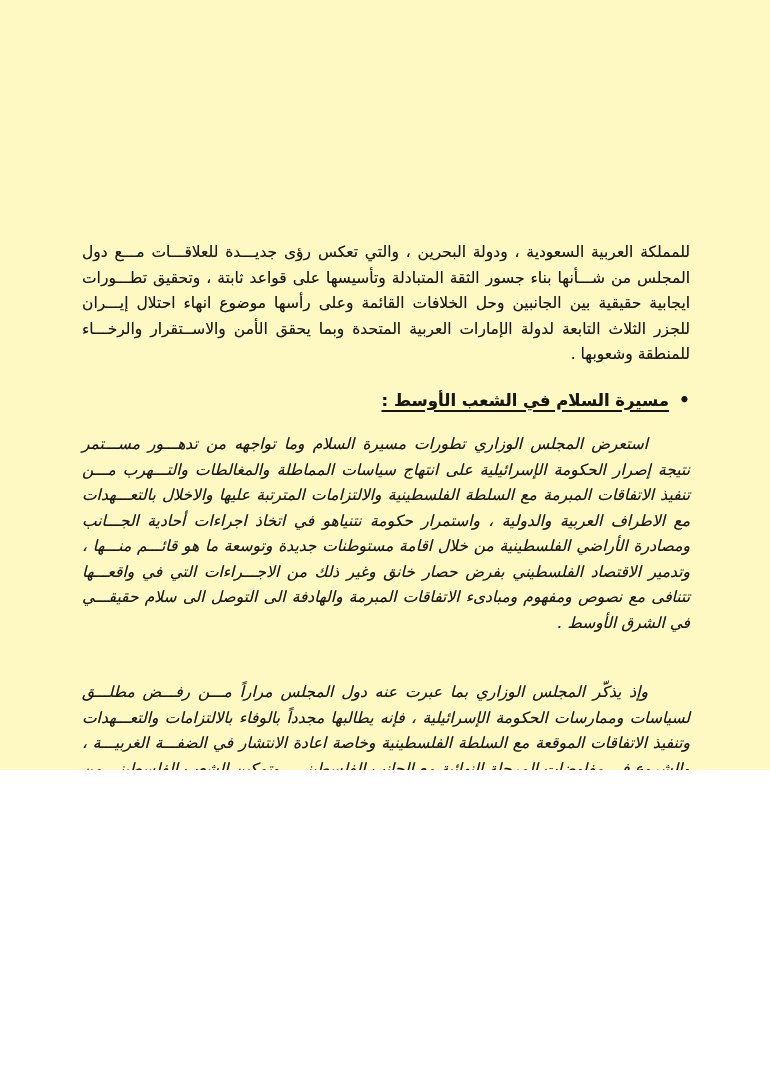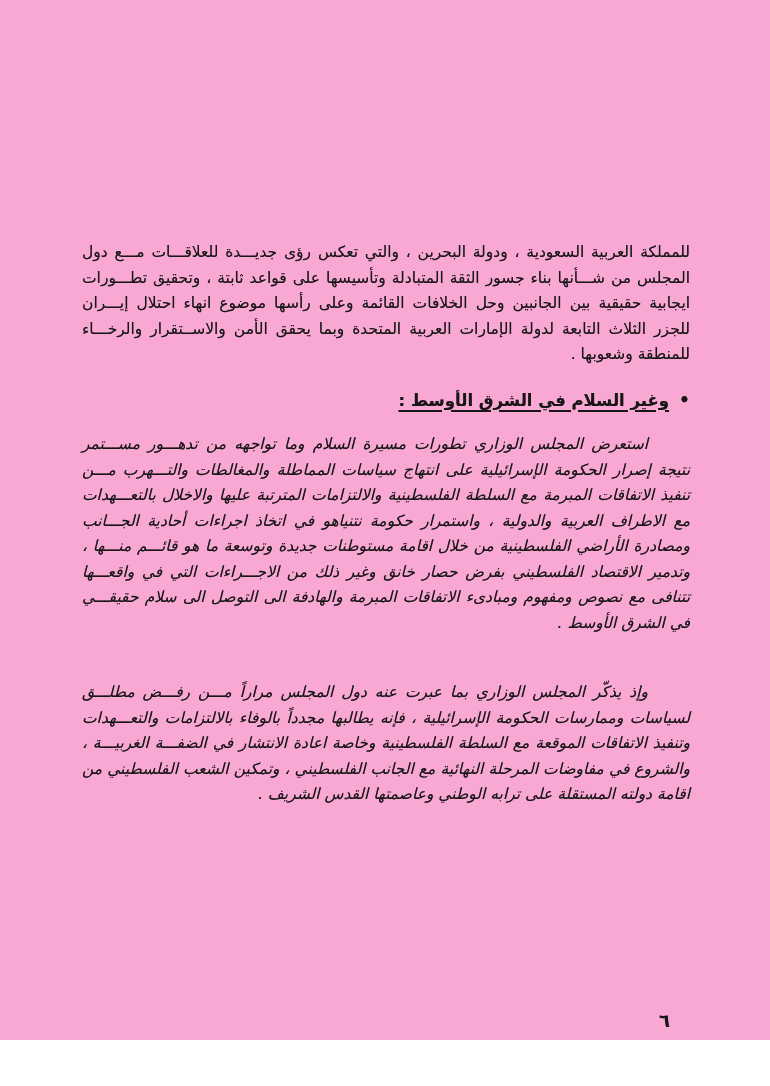--- a/index.html
+++ b/index.html
@@ -3,23 +3,23 @@
 <meta charset="utf-8">
 <style>
   html, body {
     margin: 0;
     padding: 0;
     background: #ffffff;
   }
   .scan-page {
     position: relative;
     width: 770px;
-    height: 1040px;
+    height: 770px;
     margin: 0 auto;
-    background: #f9a8d4;
+    background: #fef9c3;
     overflow: hidden;
     font-family: "DejaVu Sans", sans-serif;
     color: #161616;
   }
   .content {
     position: absolute;
     top: 240px;
     right: 80px;
     width: 608px;
     direction: rtl;
@@ -70,21 +70,21 @@
 </head>
 <body>
 
 <div class="scan-page">
 
   <div class="content">
 
     <p class="para">للمملكة العربية السعودية ، ودولة البحرين ، والتي تعكس رؤى جديـــدة للعلاقـــات مـــع دول المجلس من شـــأنها بناء جسور الثقة المتبادلة وتأسيسها على قواعد ثابتة ، وتحقيق تطـــورات ايجابية حقيقية بين الجانبين وحل الخلافات القائمة وعلى رأسها موضوع انهاء احتلال إيـــران للجزر الثلاث التابعة لدولة الإمارات العربية المتحدة وبما يحقق الأمن والاســتقرار والرخـــاء للمنطقة وشعوبها .</p>
 
     <div class="heading-row">
-      <span class="bullet">•</span><span class="heading-text">وغير السلام في الشرق الأوسط :</span>
+      <span class="bullet">•</span><span class="heading-text">مسيرة السلام في الشعب الأوسط :</span>
     </div>
 
     <p class="para indented">استعرض المجلس الوزاري تطورات مسيرة السلام وما تواجهه من تدهـــور مســـتمر نتيجة إصرار الحكومة الإسرائيلية على انتهاج سياسات المماطلة والمغالطات والتـــهرب مـــن تنفيذ الاتفاقات المبرمة مع السلطة الفلسطينية والالتزامات المترتبة عليها والاخلال بالتعـــهدات مع الاطراف العربية والدولية ، واستمرار حكومة نتنياهو في اتخاذ اجراءات أحادية الجـــانب ومصادرة الأراضي الفلسطينية من خلال اقامة مستوطنات جديدة وتوسعة ما هو قائـــم منـــها ، وتدمير الاقتصاد الفلسطيني بفرض حصار خانق وغير ذلك من الاجـــراءات التي في واقعـــها تتنافى مع نصوص ومفهوم ومبادىء الاتفاقات المبرمة والهادفة الى التوصل الى سلام حقيقـــي في الشرق الأوسط .</p>
 
     <p class="para indented">وإذ يذكّر المجلس الوزاري بما عبرت عنه دول المجلس مراراً مـــن رفـــض مطلـــق لسياسات وممارسات الحكومة الإسرائيلية ، فإنه يطالبها مجدداً بالوفاء بالالتزامات والتعـــهدات وتنفيذ الاتفاقات الموقعة مع السلطة الفلسطينية وخاصة اعادة الانتشار في الضفـــة الغربيـــة ، والشروع في مفاوضات المرحلة النهائية مع الجانب الفلسطيني ، وتمكين الشعب الفلسطيني من اقامة دولته المستقلة على ترابه الوطني وعاصمتها القدس الشريف .</p>
 
   </div>
 
   <div class="page-number">٦</div>
 

